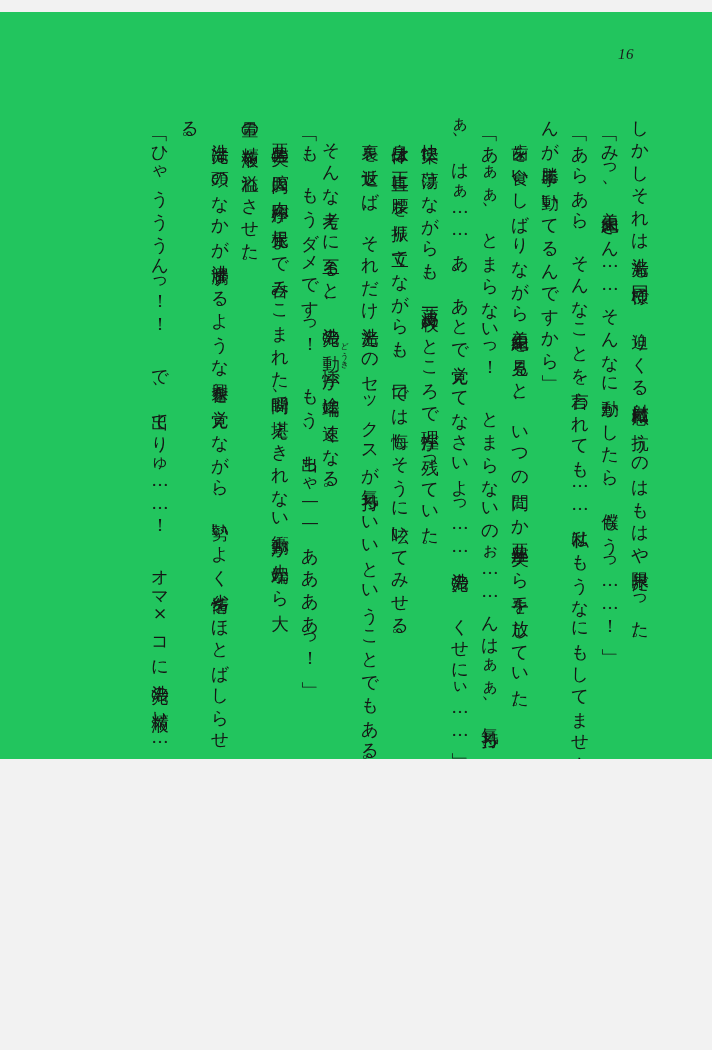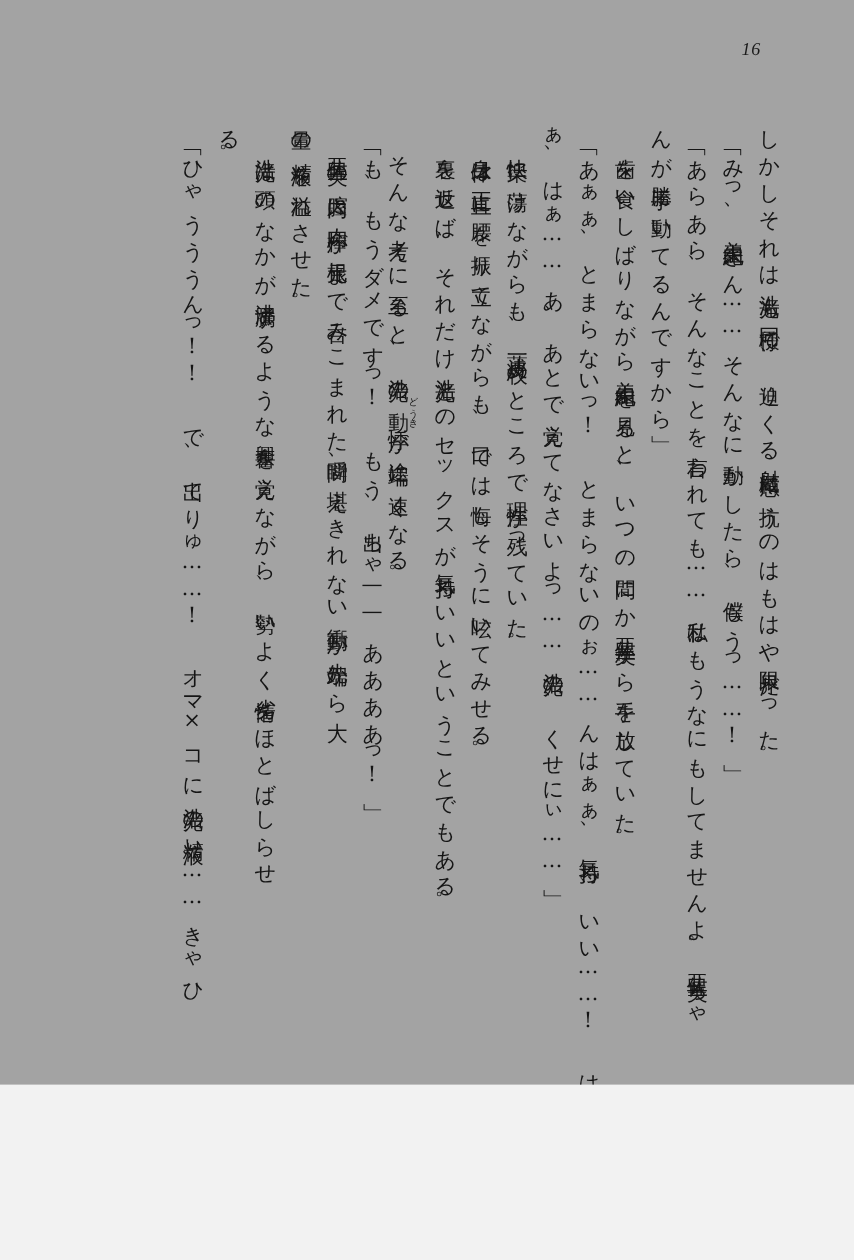--- a/index.html
+++ b/index.html
@@ -6,24 +6,25 @@
     margin: 0;
     padding: 0;
     background: #f2f2f2;
   }
   body {
     font-family: "Liberation Serif", serif;
   }
   .page {
     position: relative;
     width: 712px;
-    height: 904px;
-    background: #a3a3a3;
+    height: 747px;
+    background: #22c55e;
     overflow: hidden;
     box-sizing: border-box;
+    margin-top: 12px;
   }
   .page-number {
     position: absolute;
     top: 34px;
     right: 78px;
     font-family: "Liberation Serif", serif;
     font-style: italic;
     font-size: 15px;
     color: #1a1a1a;
     letter-spacing: 0.5px;

